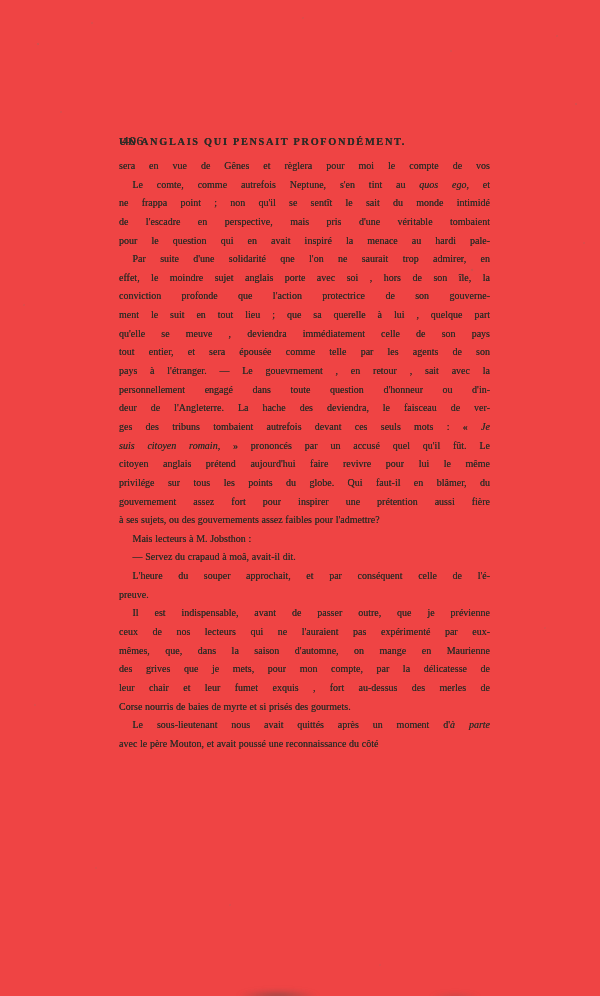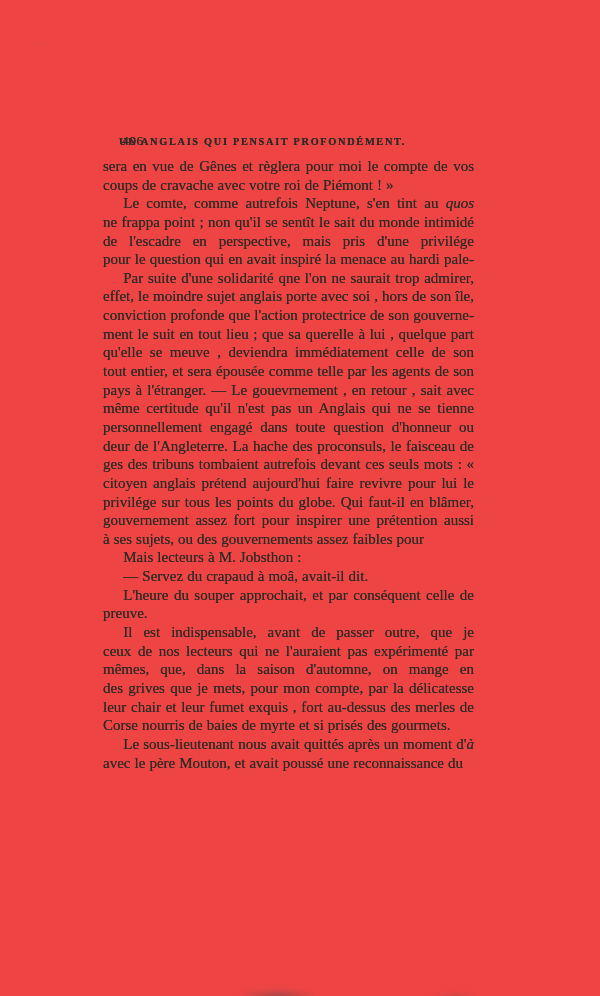--- a/index.html
+++ b/index.html
@@ -43,23 +43,23 @@
     font-size: 13.5px; letter-spacing: .5px;
     text-shadow: 0 0 .4px currentColor;
   }
   .running-title {
     position: absolute; left: 0; right: 0; top: 4px;
     text-align: left;
     font-size: 10.3px; font-weight: bold; letter-spacing: 1.7px;
     text-shadow: 0 0 .3px currentColor;
   }
   .text-block {
-    position: absolute; top: 157px; left: 103px; width: 371px;
+    position: absolute; top: 157px; left: 119px; width: 371px;
     color: #2e2b26;
-    font-size: 15px;
+    font-size: 10px;
     text-shadow: 0 0 .4px rgba(46,43,38,.85);
   }
   .line {
     height: 18.65px; line-height: 18.65px;
     overflow: hidden;
     text-align: left;
     word-spacing: .02em;
   }
   .line.just { text-align: justify; text-align-last: justify; }
   .line.ind  { text-indent: 1.35em; }
@@ -81,36 +81,35 @@
 <div class="page">
   <div class="speckles"></div>
 
   <div class="header">
     <span class="page-number">406</span>
     <span class="running-title">UN ANGLAIS QUI PENSAIT PROFONDÉMENT.</span>
   </div>
 
   <div class="text-block">
       <div class="line just"><span>sera en vue de Gênes et règlera pour moi le compte de vos</span></div>
-      <div class="line"><span>coups de cravache avec votre roi de Piémont ! »</span></div>
       <div class="line just ind"><span>Le comte, comme autrefois Neptune, s'en tint au </span><span class="it">quos ego</span><span>, et</span></div>
       <div class="line just"><span>ne frappa point ; non qu'il se sentît le sait du monde intimidé</span></div>
-      <div class="line just"><span>de l'escadre en perspective, mais pris d'une privilége admiration</span></div>
+      <div class="line just"><span>de l'escadre en perspective, mais pris d'une véritable tombaient</span></div>
       <div class="line just"><span>pour le question qui en avait inspiré la menace au hardi pale-</span></div>
       <div class="line just ind"><span>Par suite d'une solidarité qne l'on ne saurait trop admirer, en</span></div>
       <div class="line just"><span>effet, le moindre sujet anglais porte avec soi , hors de son île, la</span></div>
       <div class="line just"><span>conviction profonde que l'action protectrice de son gouverne-</span></div>
       <div class="line just"><span>ment le suit en tout lieu ; que sa querelle à lui , quelque part</span></div>
       <div class="line just"><span>qu'elle se meuve , deviendra immédiatement celle de son pays</span></div>
       <div class="line just"><span>tout entier, et sera épousée comme telle par les agents de son</span></div>
       <div class="line just"><span>pays à l'étranger. — Le gouevrnement , en retour , sait avec la</span></div>
-      <div class="line just"><span>même certitude qu'il n'est pas un Anglais qui ne se tienne pour</span></div>
       <div class="line just"><span>personnellement engagé dans toute question d'honneur ou d'in-</span></div>
-      <div class="line just"><span>deur de l'Angleterre. La hache des proconsuls, le faisceau de ver-</span></div>
+      <div class="line just"><span>deur de l'Angleterre. La hache des deviendra, le faisceau de ver-</span></div>
       <div class="line just"><span>ges des tribuns tombaient autrefois devant ces seuls mots : « </span><span class="it">Je</span></div>
+      <div class="line just"><span class="it">suis citoyen romain</span><span>, » prononcés par un accusé quel qu'il fût. Le</span></div>
       <div class="line just"><span>citoyen anglais prétend aujourd'hui faire revivre pour lui le même</span></div>
       <div class="line just"><span>privilége sur tous les points du globe. Qui faut-il en blâmer, du</span></div>
       <div class="line just"><span>gouvernement assez fort pour inspirer une prétention aussi fière</span></div>
       <div class="line"><span>à ses sujets, ou des gouvernements assez faibles pour l'admettre?</span></div>
       <div class="line ind"><span>Mais lecteurs à M. Jobsthon :</span></div>
       <div class="line ind"><span>— Servez du crapaud à moâ, avait-il dit.</span></div>
       <div class="line just ind"><span>L'heure du souper approchait, et par conséquent celle de l'é-</span></div>
       <div class="line"><span>preuve.</span></div>
       <div class="line just ind"><span>Il est indispensable, avant de passer outre, que je prévienne</span></div>
       <div class="line just"><span>ceux de nos lecteurs qui ne l'auraient pas expérimenté par eux-</span></div>

